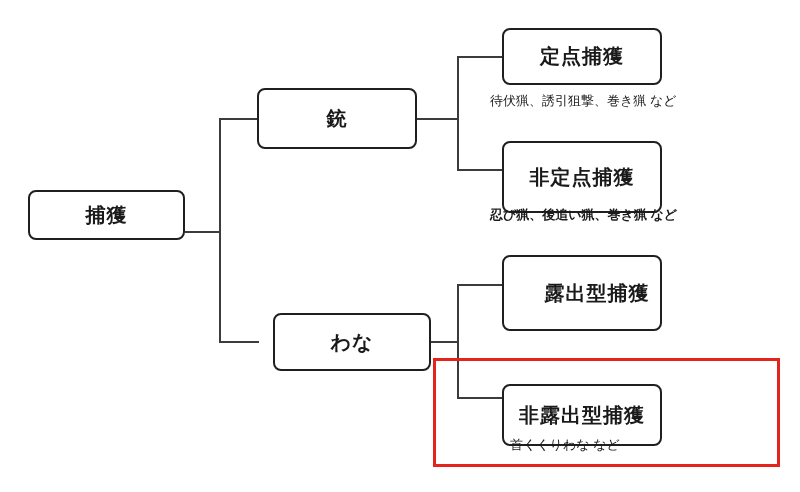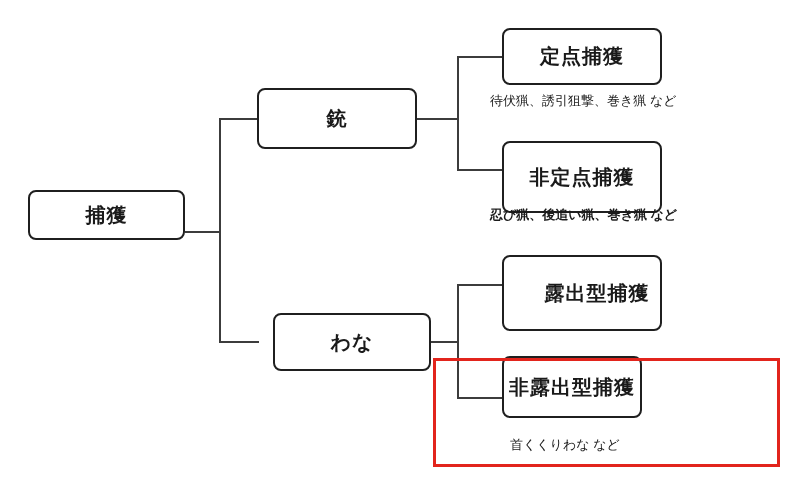--- a/index.html
+++ b/index.html
@@ -50,21 +50,21 @@
     background: transparent;
     z-index: 5;
   }
   
   .n-root      { left: 28px;  top: 190px; width: 157px; height: 50px; }
   .n-gun       { left: 257px; top: 88px;  width: 160px; height: 61px; }
   .n-wana      { left: 257px; top: 313px; width: 158px; height: 58px; margin-left: 16px; }
   .n-teiten    { left: 502px; top: 28px;  width: 160px; height: 57px; }
   .n-hiteiten  { left: 502px; top: 141px; width: 160px; height: 72px; }
   .n-roshutsu  { left: 502px; top: 255px; width: 160px; height: 76px; padding-left: 30px; }
-  .n-hiroshutsu{ left: 502px; top: 356px; width: 140px; height: 62px; }
+  .n-hiroshutsu{ left: 502px; top: 384px; width: 160px; height: 62px; }
   
   .c-teiten    { left: 490px; top: 92px; }
   .c-hiteiten  { left: 490px; top: 206px; font-weight: bold; }
   .c-roshutsu  { left: 490px; top: 318px; }
   .c-hiroshutsu{ left: 510px; top: 436px; }
   
   .l-root-h    { left: 185px; top: 231px; width: 36px;  height: 2px; }
   .l-v1        { left: 219px; top: 118px; width: 2px;   height: 225px; }
   .l-gun-in    { left: 219px; top: 118px; width: 40px;  height: 2px; }
   .l-wana-in   { left: 219px; top: 341px; width: 40px;  height: 2px; }

